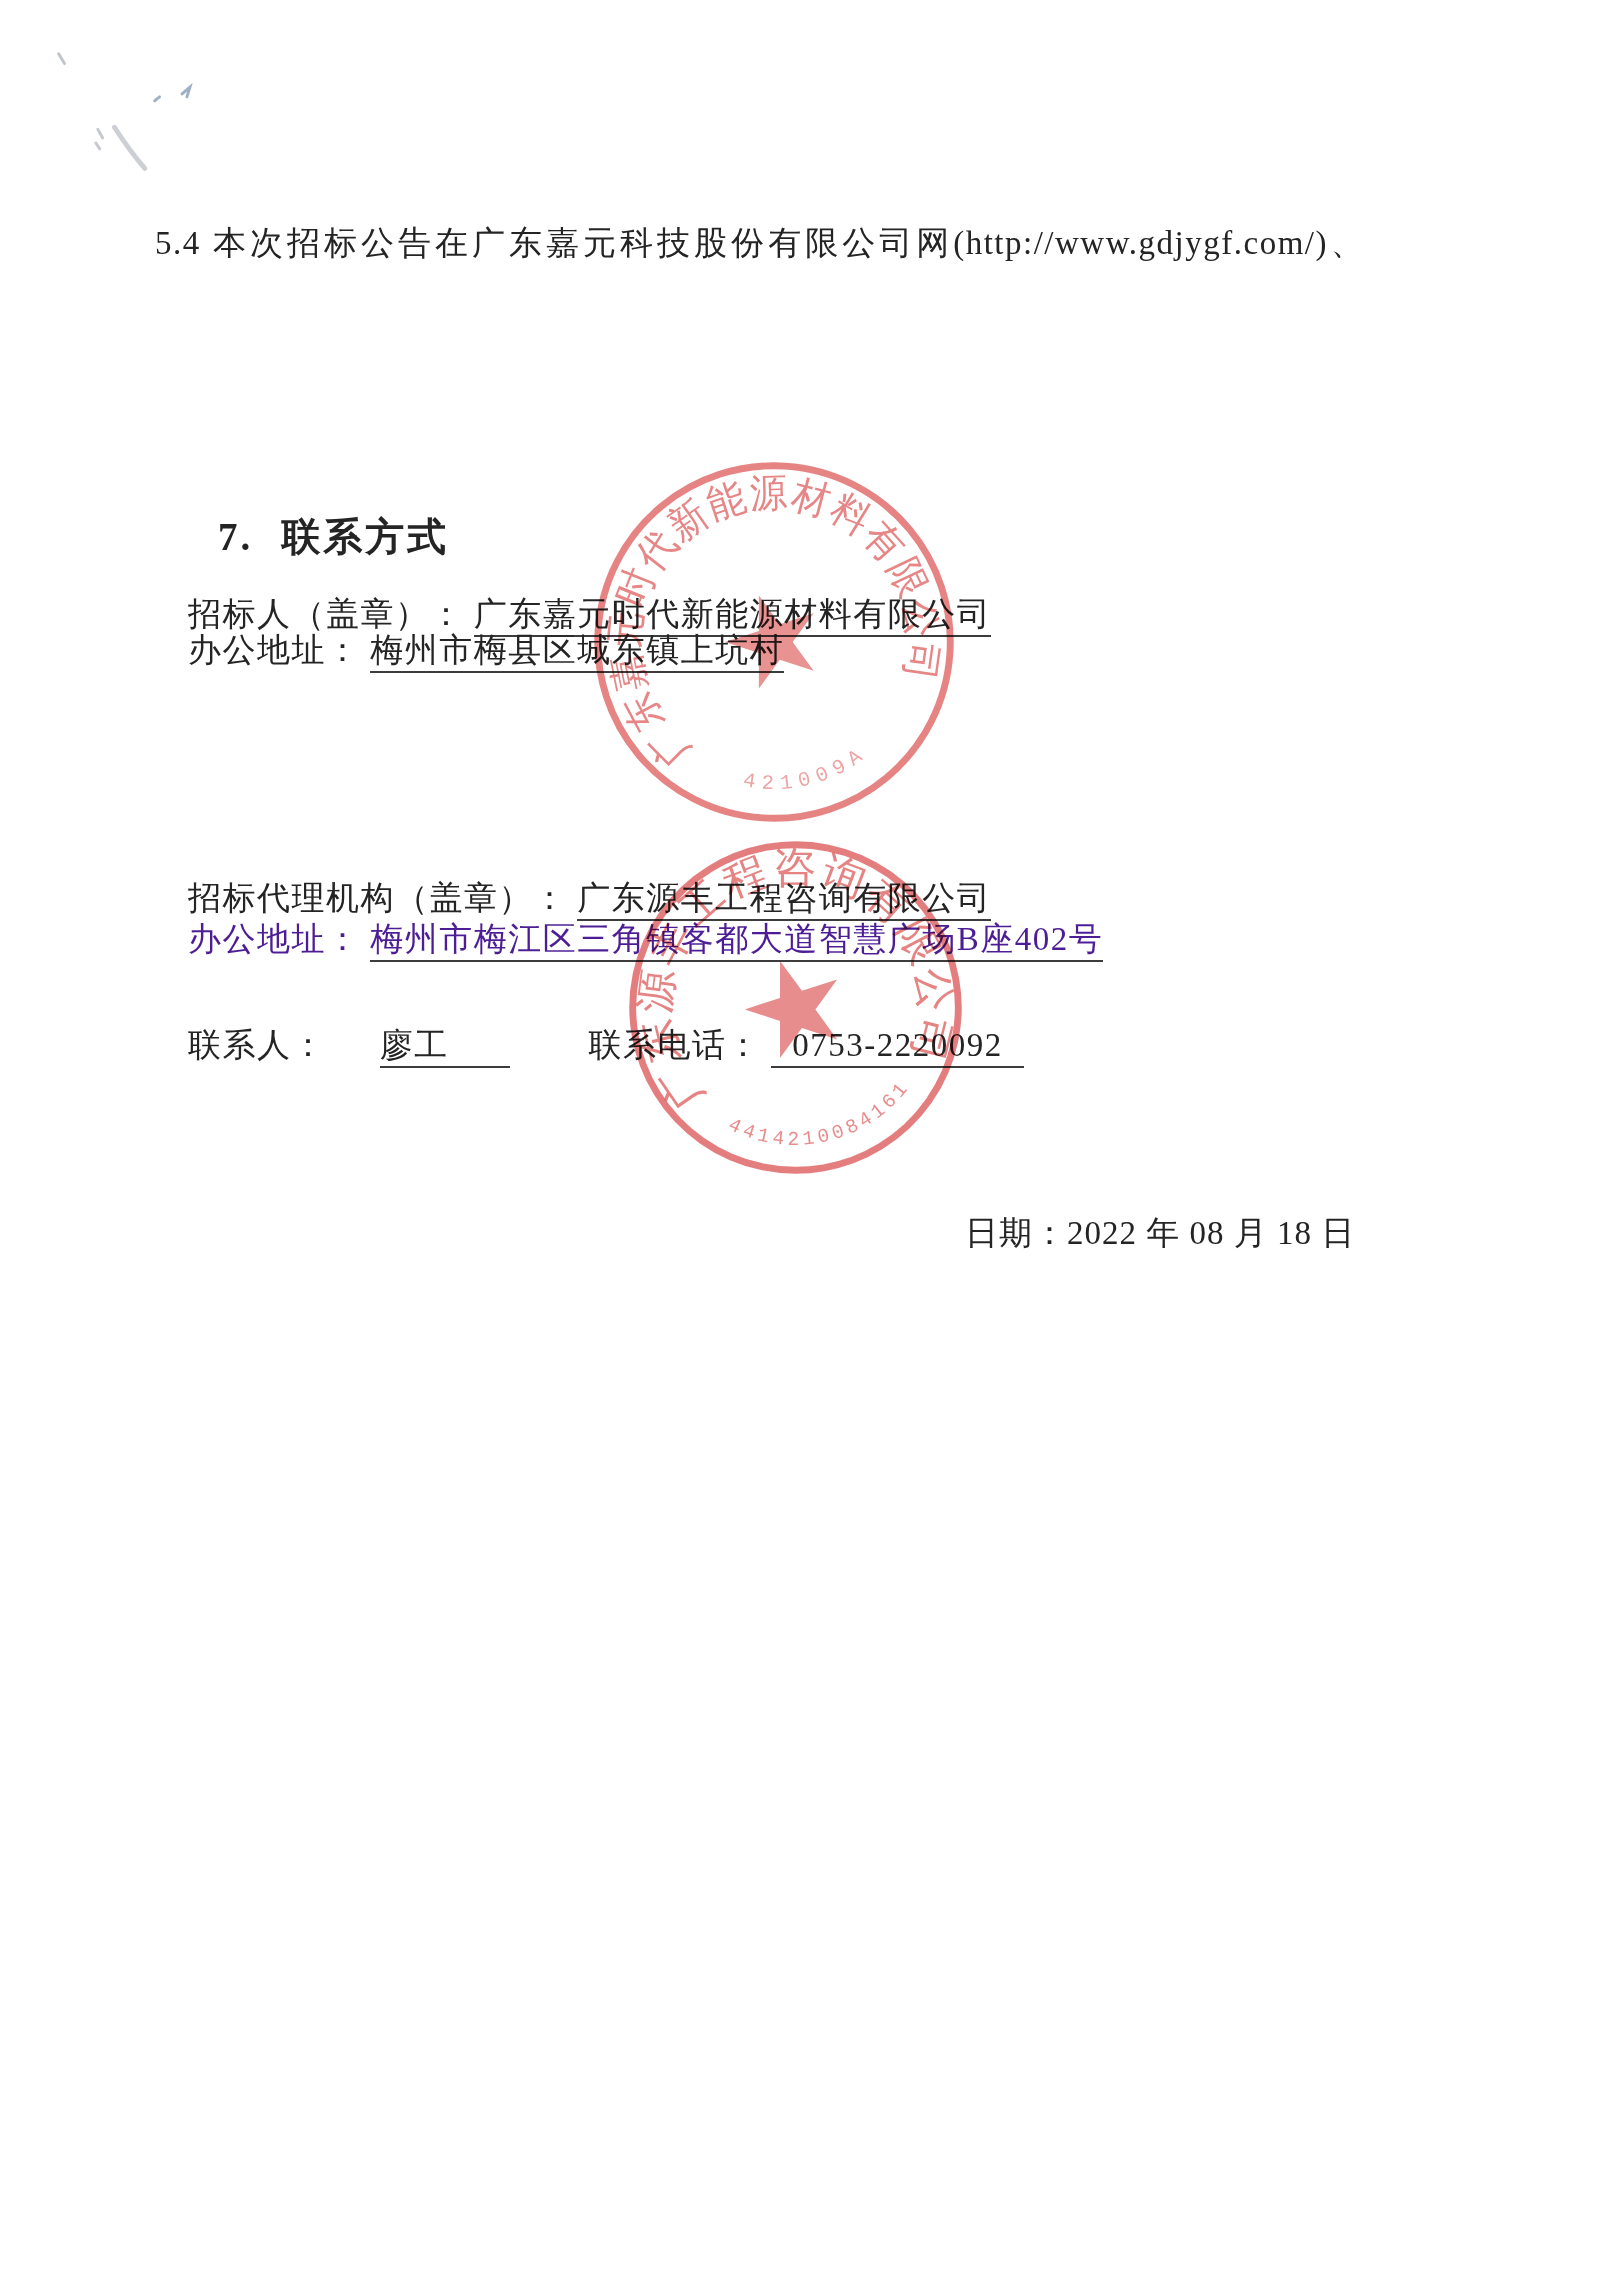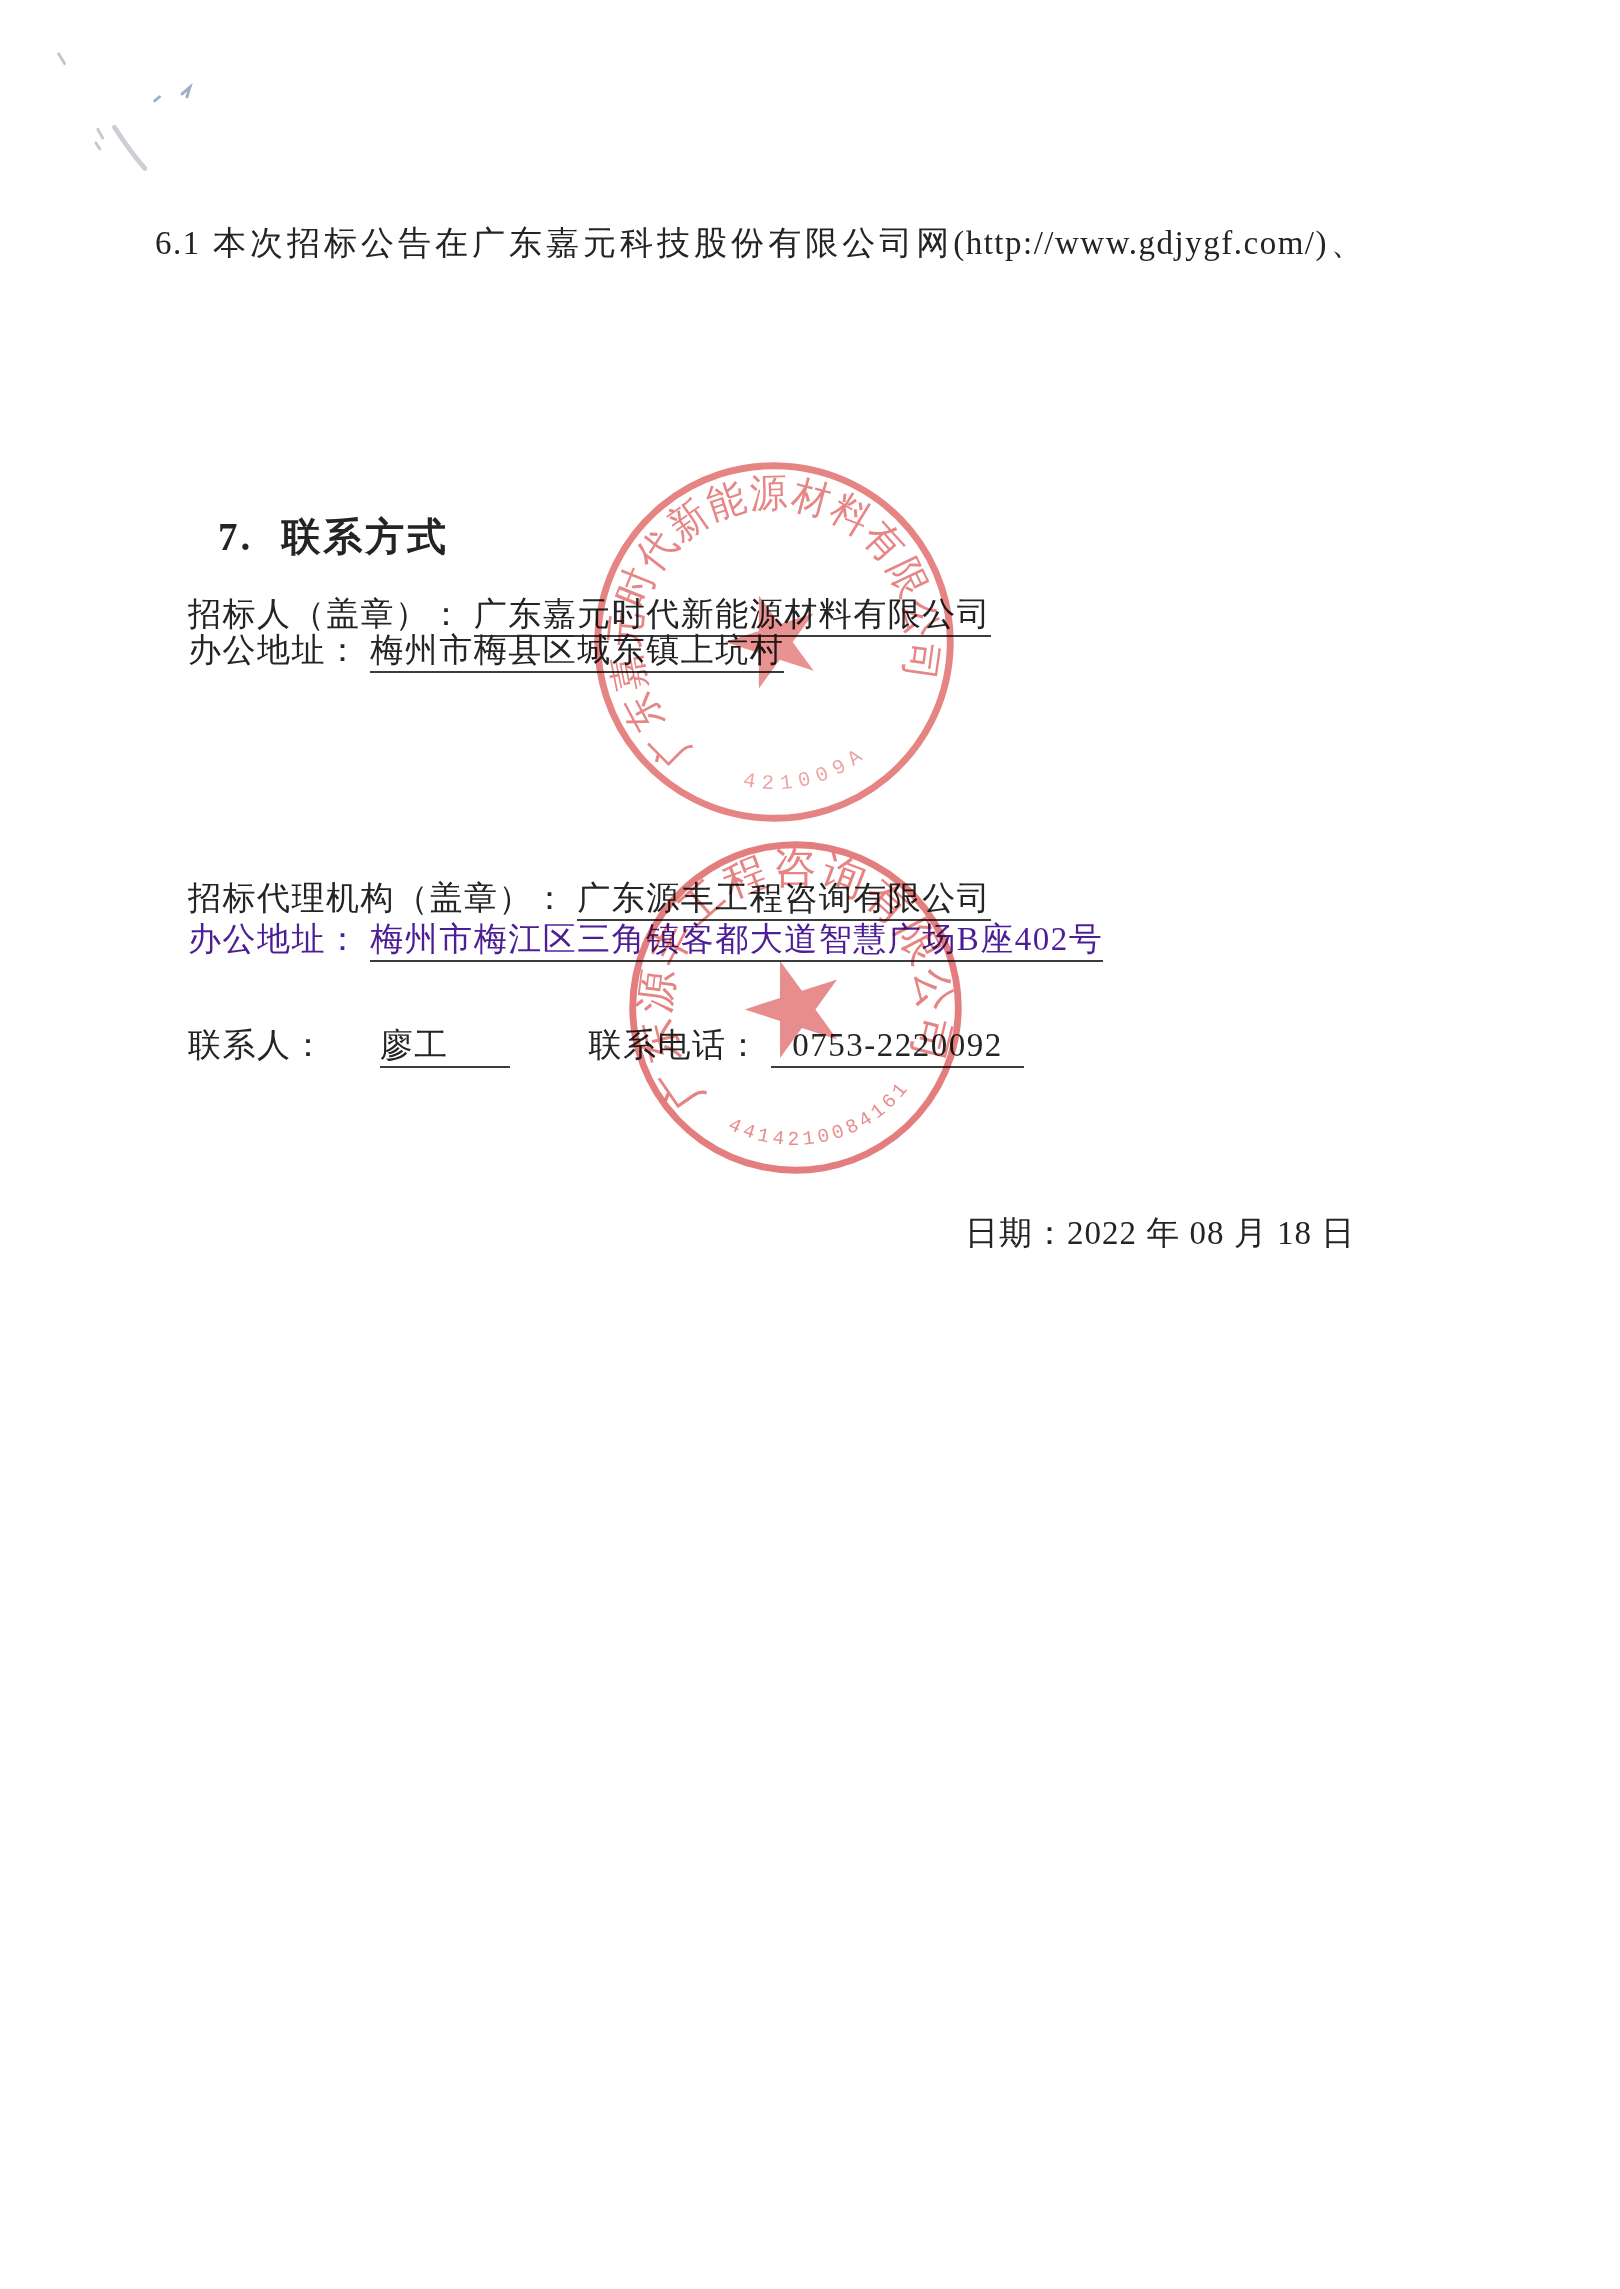--- a/index.html
+++ b/index.html
@@ -44,21 +44,21 @@
 
 <div class="page">
 
   <svg class="scribble" width="196" height="157" viewBox="0 0 200 160">
     <path d="M20,15 l6,10" stroke="#c2c6cc" stroke-width="3" fill="none" stroke-linecap="round"></path>
     <path d="M60,92 l5,9 M58,106 l4,6" stroke="#c6c9ce" stroke-width="3" fill="none" stroke-linecap="round"></path>
     <path d="M77,90 C86,104 94,116 108,132" stroke="#ccd0d4" stroke-width="5" fill="none" stroke-linecap="round"></path>
     <path d="M118,63 l5,-4 M146,56 l8,-7 l-3,10" stroke="#9fb0c6" stroke-width="3" fill="none" stroke-linecap="round"></path>
   </svg>
 
-  <div class="txt pline l1">6.1 本次招标公告在广东嘉元科技股份有限公司网(http://www.gdjygf.com/)、</div>
+  <div class="txt pline l1">5.4 本次招标公告在广东嘉元科技股份有限公司网(http://www.gdjygf.com/)、</div>
 
   <div class="txt heading">7. 联系方式</div>
 
   <div class="row r-tenderer">
     <span>招标人（盖章）：</span>
     <span class="u">广东嘉元时代新能源材料有限公司</span>
   </div>
   <div class="row r-tenderer-addr">
     <span>办公地址：</span>
     <span class="u">梅州市梅县区城东镇上坑村</span>

